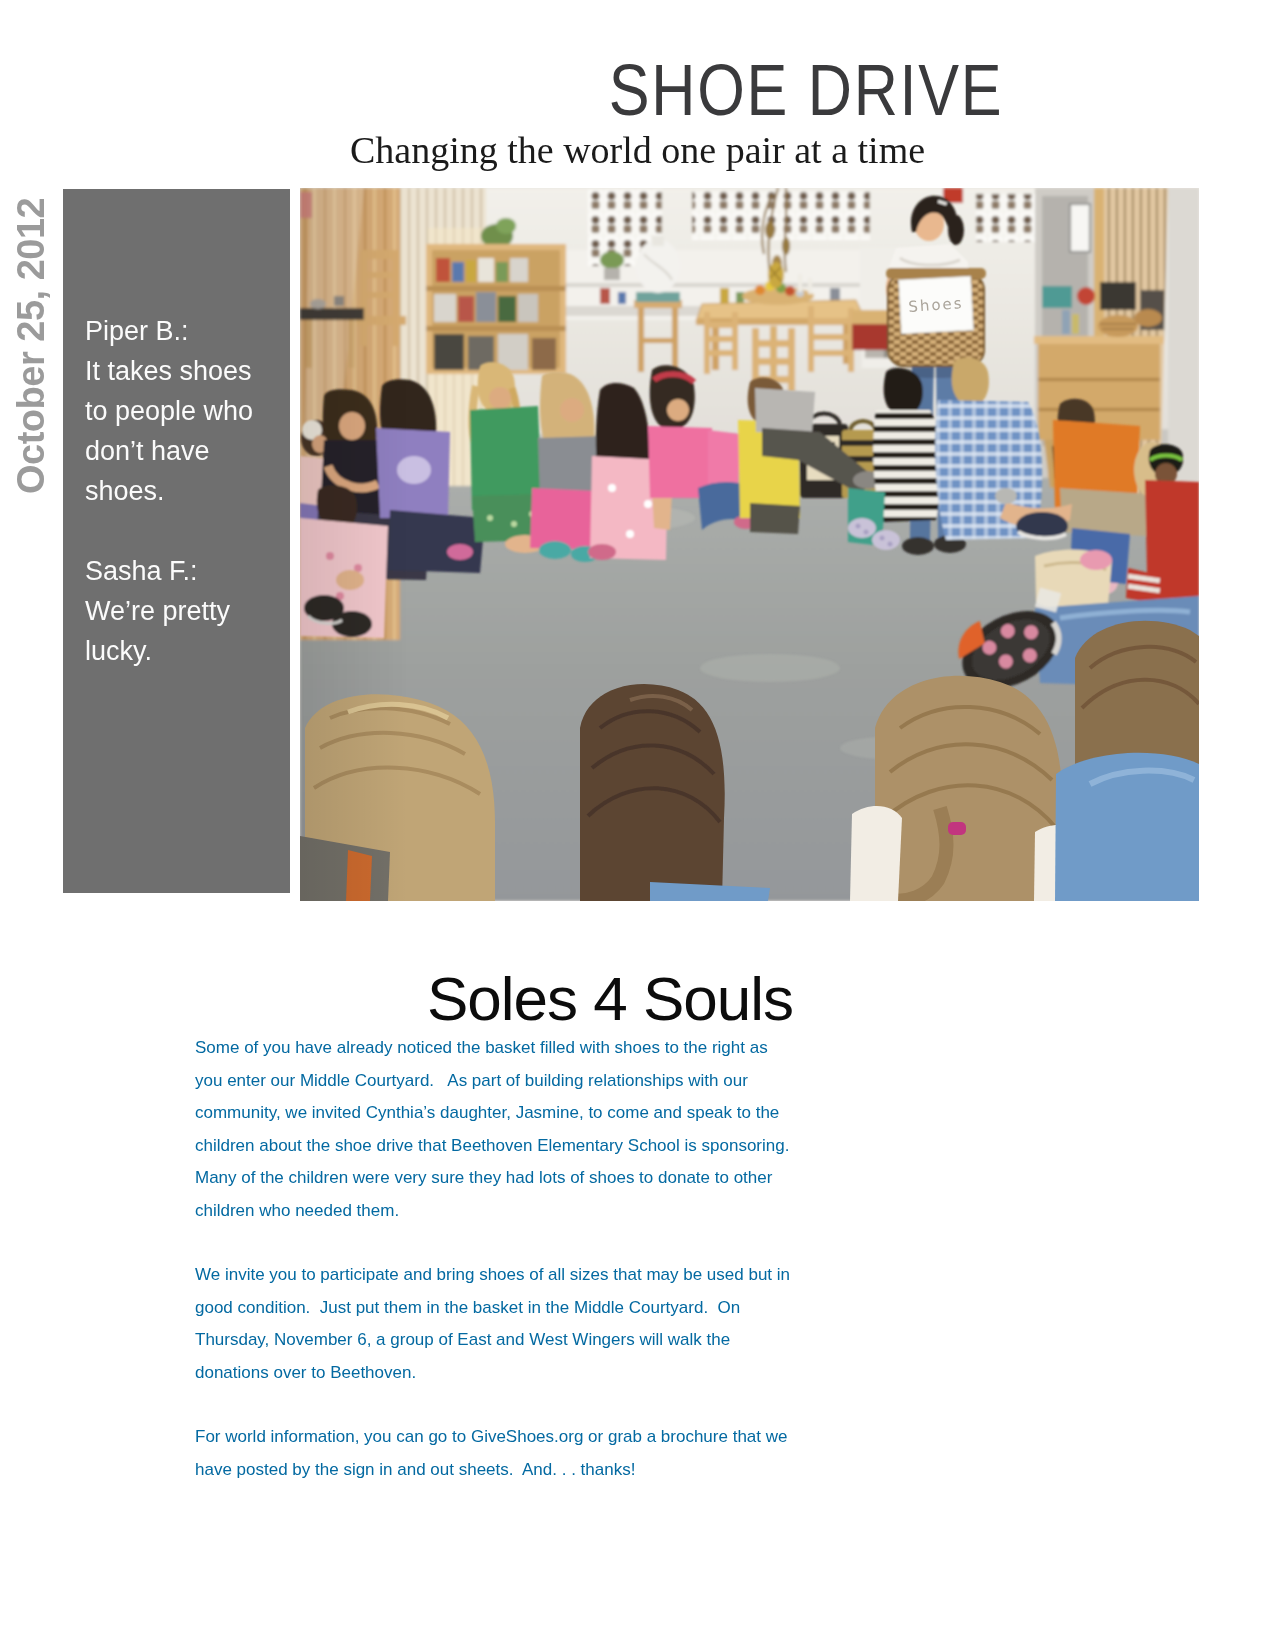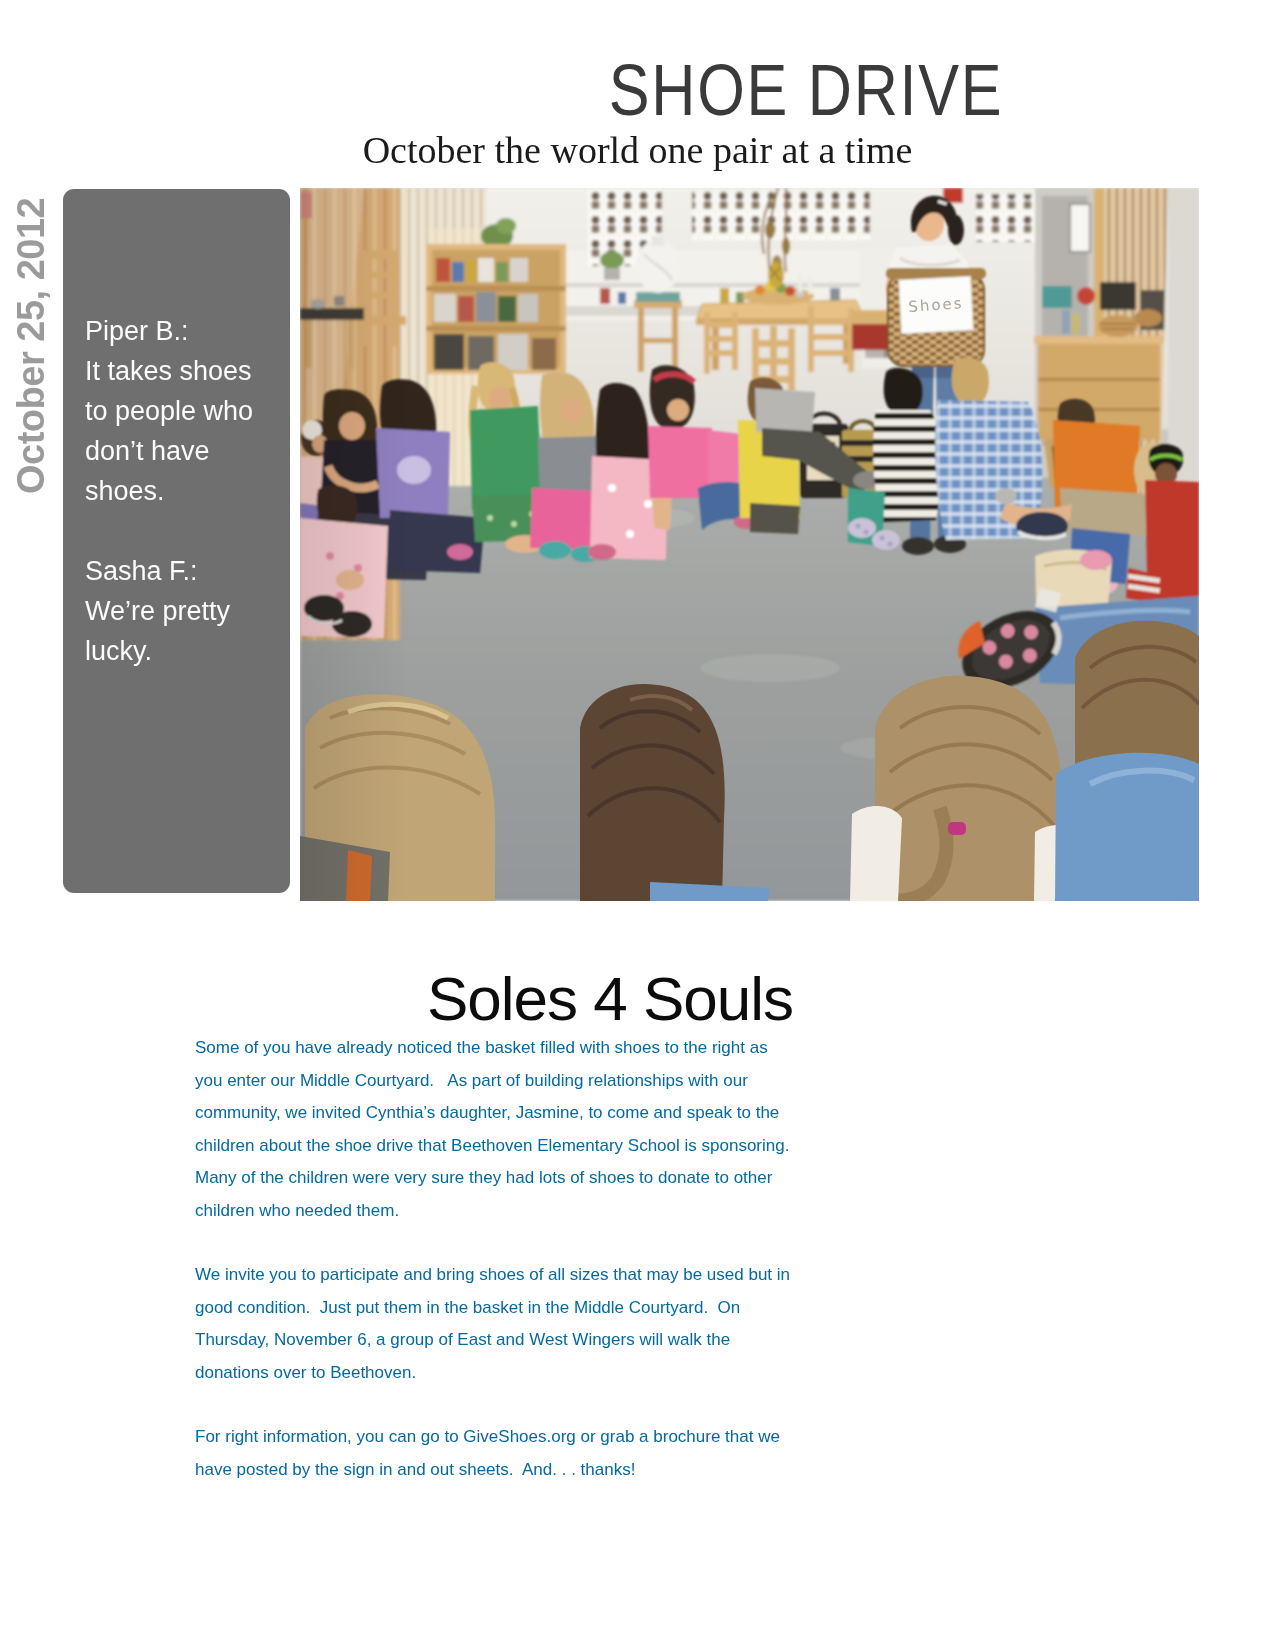--- a/index.html
+++ b/index.html
@@ -16,21 +16,21 @@
     position:absolute;top:128px;left:0;width:1275px;text-align:center;
     font-family:"Liberation Serif", serif;font-size:38px;line-height:1.2;color:#1b1b1b;white-space:pre;
   }
   .date-vertical{
     position:absolute;left:10px;top:182px;height:312px;width:52px;
     writing-mode:vertical-rl;transform:rotate(180deg);
     font-size:38px;font-weight:700;color:#9b9b9b;letter-spacing:-.5px;white-space:pre;
   }
   .quote-box{
     position:absolute;left:63px;top:189px;width:227px;height:704px;
-    background:#6f6f6f;box-sizing:border-box;padding:122px 14px 0 22px;border-radius:11px;
+    background:#6f6f6f;box-sizing:border-box;padding:122px 14px 0 22px;
   }
   .quote-box .quote-text{
     color:#fbfbfb;font-size:27px;line-height:40px;white-space:pre;
   }
   .photo-frame{
     position:absolute;left:300px;top:188px;width:899px;height:713px;overflow:hidden;background:#e9e6e0;
   }
   .article-heading{
     position:absolute;top:968px;left:180px;width:860px;text-align:center;
     font-size:62px;line-height:1;font-weight:400;color:#0c0c0c;letter-spacing:-1px;white-space:pre;
@@ -40,21 +40,21 @@
     font-size:17px;line-height:32.5px;color:#0369a1;
   }
   .article-body p{margin:0;white-space:pre;}
   .article-body p + p{margin-top:32px;}
 </style>
 </head>
 <body>
 
 <div class="title"><span class="title-inner">SHOE DRIVE</span></div>
 
-<div class="subtitle">October the world one pair at a time</div>
+<div class="subtitle">Changing the world one pair at a time</div>
 
 <div class="date-vertical">October 25, 2012</div>
 
 <div class="quote-box">
   <div class="quote-text">Piper B.:
 It takes shoes
 to people who
 don’t have
 shoes.
 
@@ -525,15 +525,15 @@
   <p>Some of you have already noticed the basket filled with shoes to the right as
 you enter our Middle Courtyard.   As part of building relationships with our
 community, we invited Cynthia’s daughter, Jasmine, to come and speak to the
 children about the shoe drive that Beethoven Elementary School is sponsoring.
 Many of the children were very sure they had lots of shoes to donate to other
 children who needed them.</p>
   <p>We invite you to participate and bring shoes of all sizes that may be used but in
 good condition.  Just put them in the basket in the Middle Courtyard.  On
 Thursday, November 6, a group of East and West Wingers will walk the
 donations over to Beethoven.</p>
-  <p>For right information, you can go to GiveShoes.org or grab a brochure that we
+  <p>For world information, you can go to GiveShoes.org or grab a brochure that we
 have posted by the sign in and out sheets.  And. . . thanks!</p>
 </div>
 
 </body></html>

